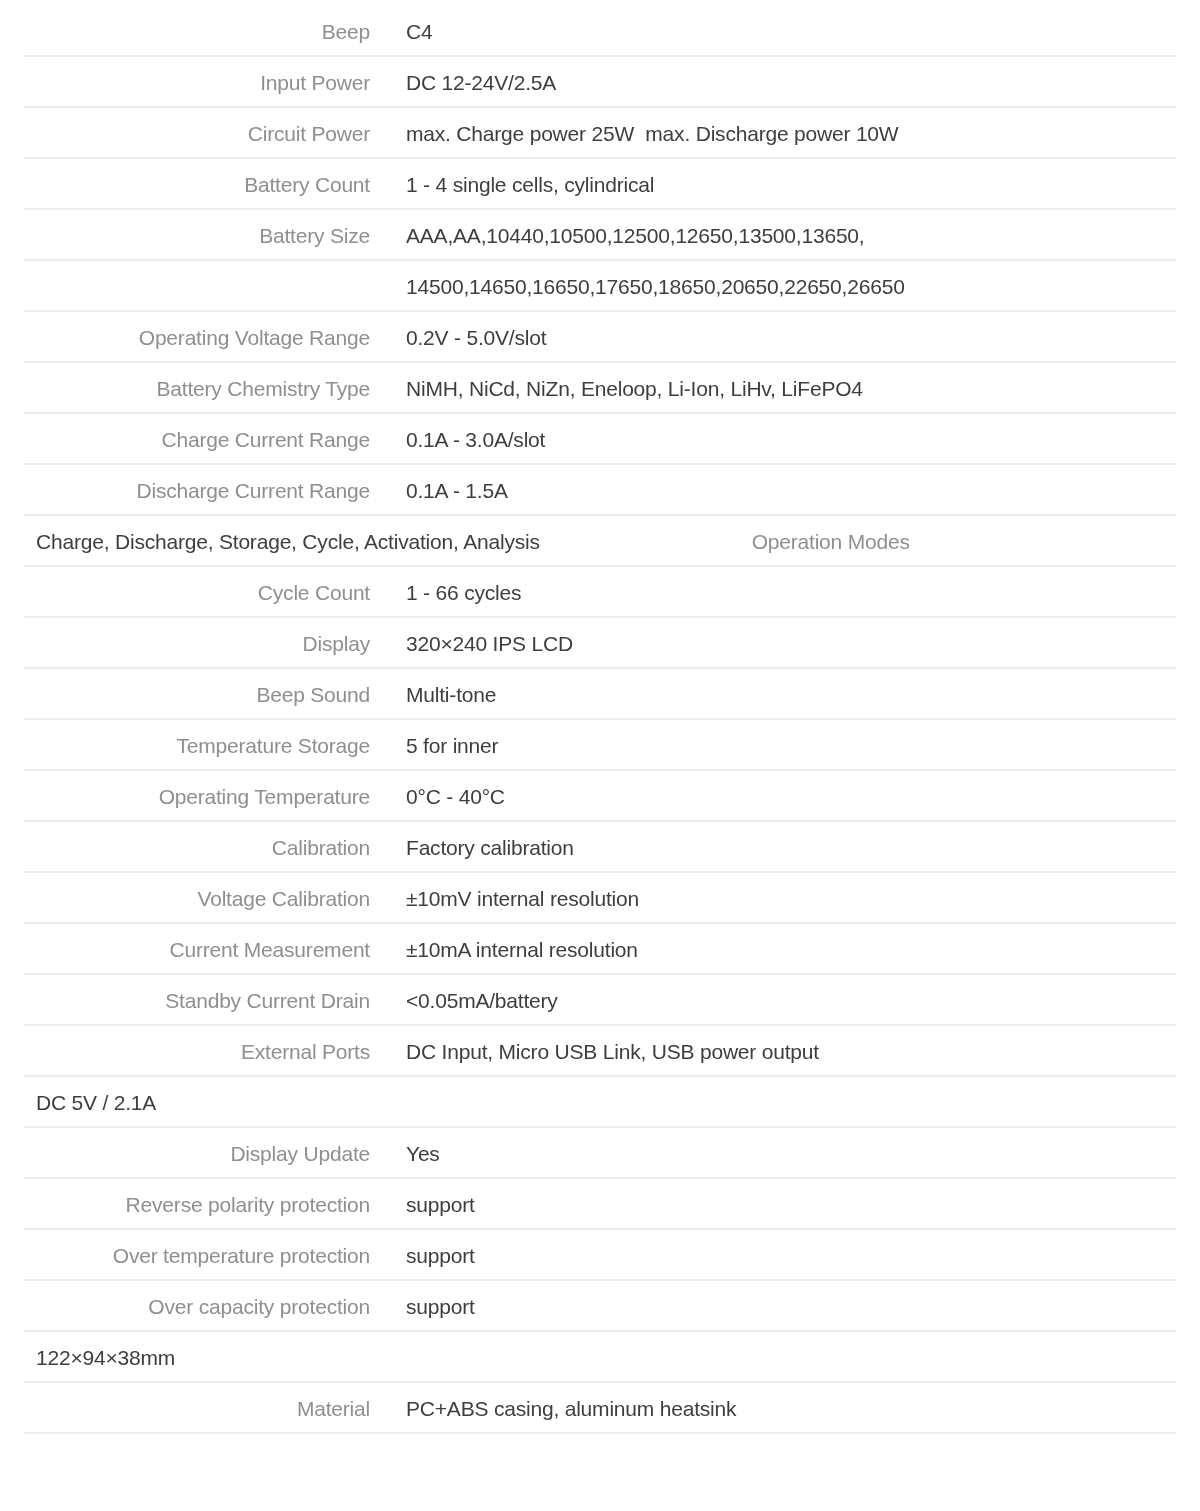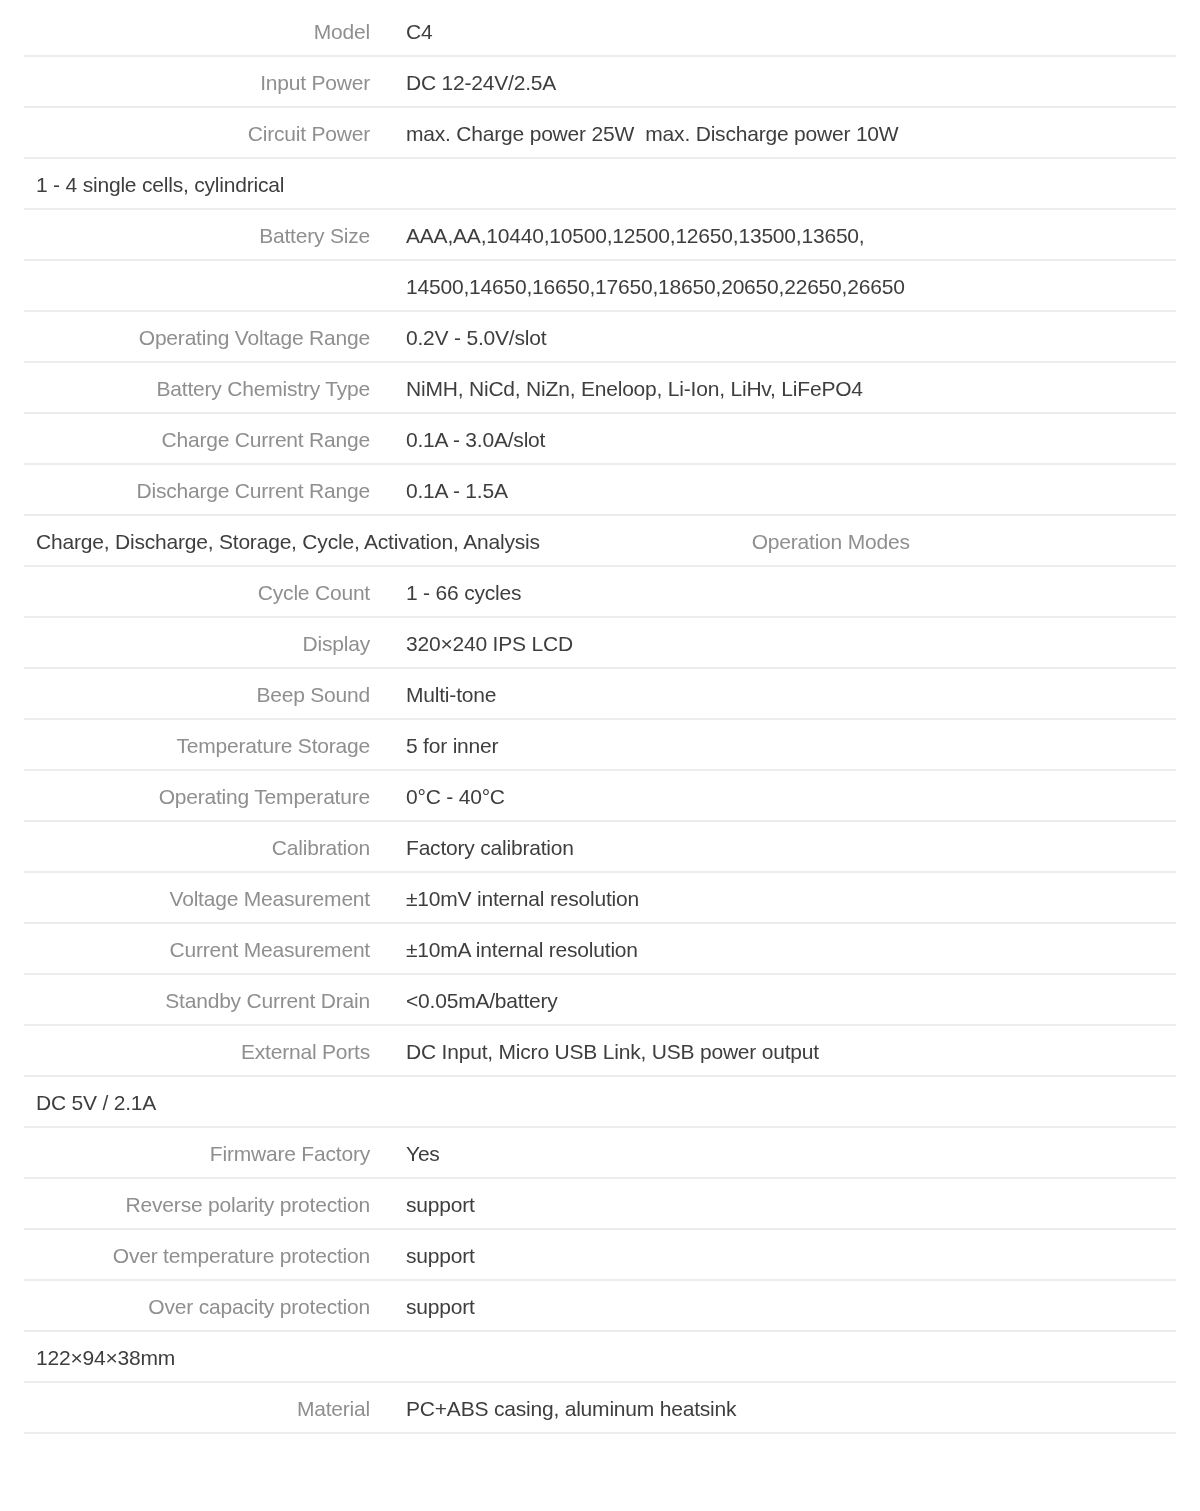--- a/index.html
+++ b/index.html
@@ -54,35 +54,36 @@
   .cell.value {
     padding-left: 36px;
     color: var(--value-color);
   }
 </style>
 </head>
 <body>
 
 <div class="spec-table" id="spec-table">
   <div class="row">
-    <div class="cell label">Model</div>
+    <div class="cell label">Beep</div>
     <div class="cell value">C4</div>
   </div>
 
   <div class="row">
     <div class="cell label">Input Power</div>
     <div class="cell value">DC 12-24V/2.5A</div>
   </div>
 
   <div class="row">
     <div class="cell label">Circuit Power</div>
     <div class="cell value">max. Charge power 25W  max. Discharge power 10W</div>
   </div>
 
   <div class="row">
+    <div class="cell label">Battery Count</div>
     <div class="cell value">1 - 4 single cells, cylindrical</div>
   </div>
 
   <div class="row">
     <div class="cell label">Battery Size</div>
     <div class="cell value">AAA,AA,10440,10500,12500,12650,13500,13650,</div>
   </div>
 
   <div class="row">
     <div class="cell label"></div>
@@ -138,21 +139,21 @@
     <div class="cell label">Operating Temperature</div>
     <div class="cell value">0°C - 40°C</div>
   </div>
 
   <div class="row">
     <div class="cell label">Calibration</div>
     <div class="cell value">Factory calibration</div>
   </div>
 
   <div class="row">
-    <div class="cell label">Voltage Measurement</div>
+    <div class="cell label">Voltage Calibration</div>
     <div class="cell value">±10mV internal resolution</div>
   </div>
 
   <div class="row">
     <div class="cell label">Current Measurement</div>
     <div class="cell value">±10mA internal resolution</div>
   </div>
 
   <div class="row">
     <div class="cell label">Standby Current Drain</div>
@@ -162,21 +163,21 @@
   <div class="row">
     <div class="cell label">External Ports</div>
     <div class="cell value">DC Input, Micro USB Link, USB power output</div>
   </div>
 
   <div class="row">
     <div class="cell value">DC 5V / 2.1A</div>
   </div>
 
   <div class="row">
-    <div class="cell label">Firmware Factory</div>
+    <div class="cell label">Display Update</div>
     <div class="cell value">Yes</div>
   </div>
 
   <div class="row">
     <div class="cell label">Reverse polarity protection</div>
     <div class="cell value">support</div>
   </div>
 
   <div class="row">
     <div class="cell label">Over temperature protection</div>

